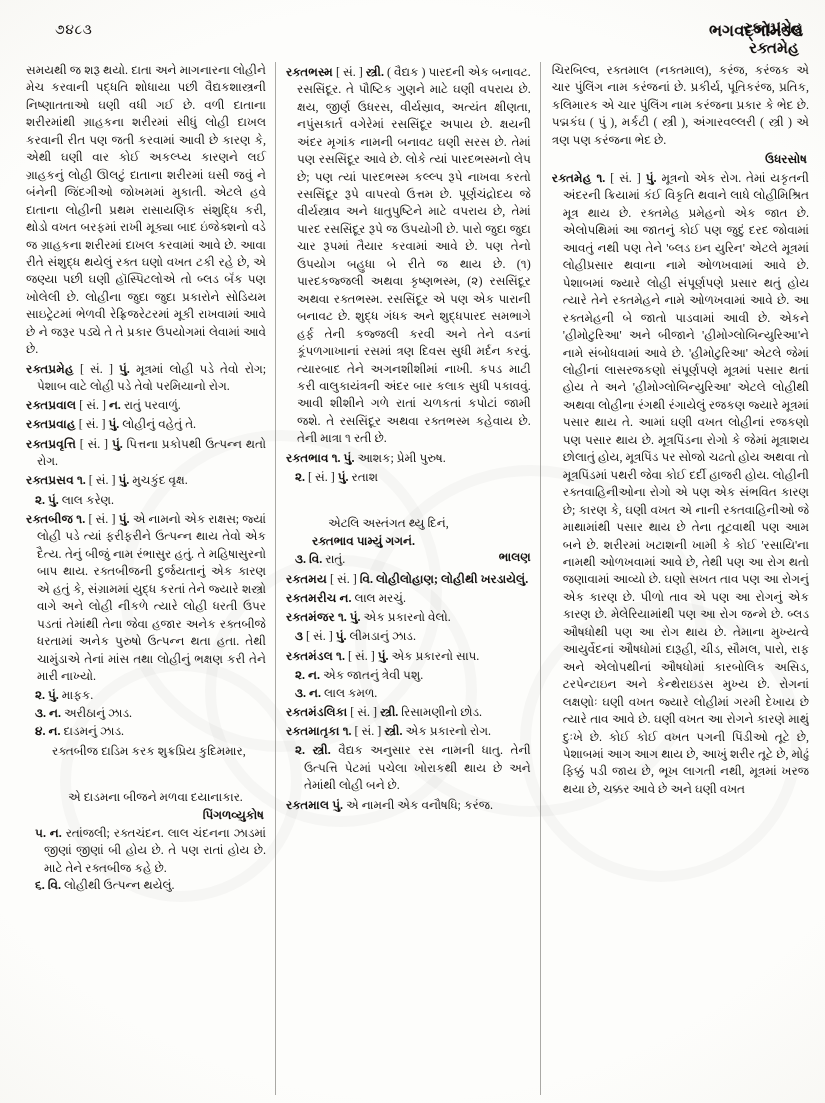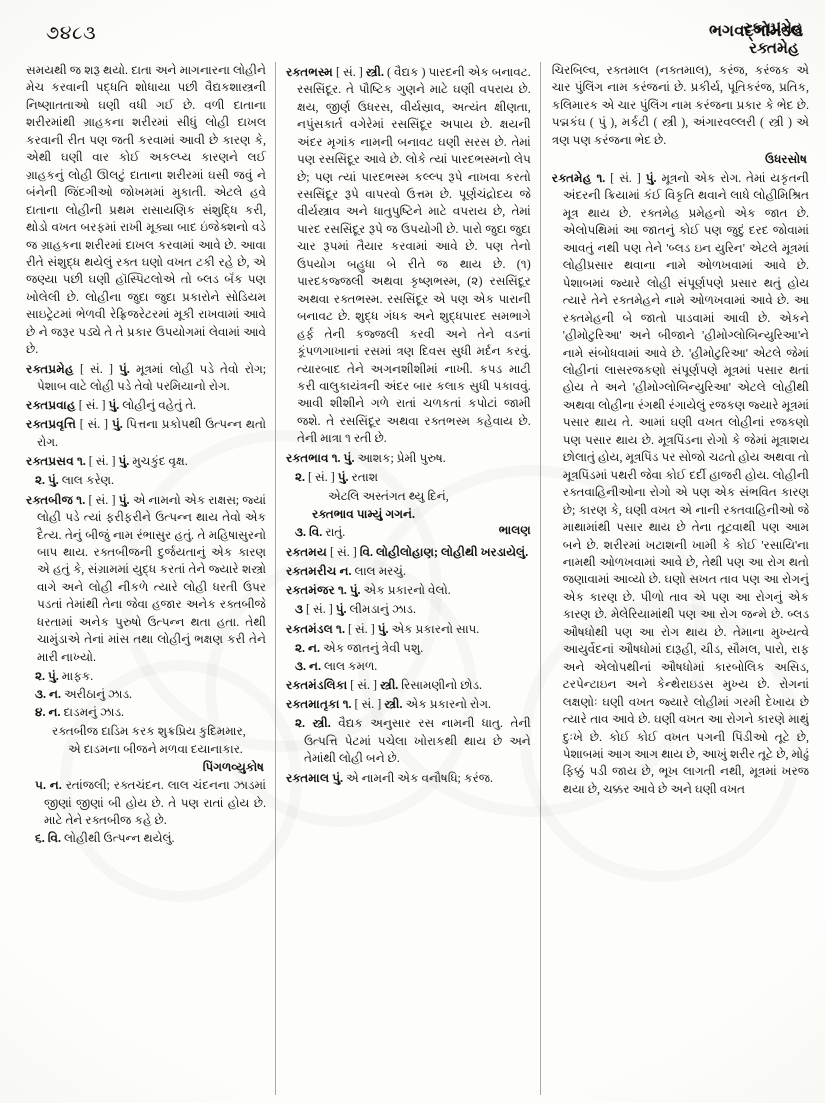--- a/index.html
+++ b/index.html
@@ -40,23 +40,23 @@
   
   .header {
     position: absolute;
     left: 28px;
     right: 22px;
     top: 16px;
     height: 48px;
   }
   .folio {
     position: absolute;
-    left: 18px;
+    left: 27px;
     top: 6px;
-    font-size: 19px;
+    font-size: 14px;
     letter-spacing: 0.5px;
   }
   .book-title {
     position: absolute;
     left: 0;
     right: 0;
     top: 5px;
     text-align: right;
     font-size: 16.5px;
     font-weight: bold;
@@ -130,21 +130,21 @@
   .dom  { }
   .bold { font-weight: bold; }
 
   
   .verse {
     margin: 1px 0 1px 0;
     padding-left: 26px;
     line-height: 1.5;
   }
   .verse .vline { display: block; }
-  .verse .vline.ind { padding-left: 16px; }
+  .verse .vline.ind { padding-left: 16px; margin-top: 28px; }
   .attrib {
     display: block;
     text-align: right;
     font-weight: bold;
     padding-right: 2px;
   }
   .attrib-inline {
     float: right;
     font-weight: bold;
     margin-top: 16px;
@@ -177,20 +177,21 @@
   </div>
 
   <div class="columns">
 
     <div class="col col-1">
 
       <p class="para cont">સમયથી જ શરૂ થયો. દાતા અને માગનારના લોહીને મેચ કરવાની પદ્ધતિ શોધાયા પછી વૈદ્યકશાસ્ત્રની નિષ્ણાતતાઓ ઘણી વધી ગઈ છે. વળી દાતાના શરીરમાંથી ગ્રાહકના શરીરમાં સીધું લોહી દાખલ કરવાની રીત પણ જતી કરવામાં આવી છે કારણ કે, એથી ઘણી વાર કોઈ અકલ્પ્ય કારણને લઈ ગ્રાહકનું લોહી ઊલટું દાતાના શરીરમાં ઘસી જવું ને બંનેની જિંદગીઓ જોખમમાં મુકાતી. એટલે હવે દાતાના લોહીની પ્રથમ રાસાયણિક સંશુદ્ધિ કરી, થોડો વખત બરફમાં રાખી મૂક્યા બાદ ઇંજેક્શનો વડે જ ગ્રાહકના શરીરમાં દાખલ કરવામાં આવે છે. આવા રીતે સંશુદ્ધ થયેલું રક્ત ઘણો વખત ટકી રહે છે, એ જણ્યા પછી ઘણી હૉસ્પિટલોએ તો બ્લડ બૅંક પણ ખોલેલી છે. લોહીના જુદા જુદા પ્રકારોને સોડિયમ સાઇટ્રેટમાં ભેળવી રેફ્રિજરેટરમાં મૂકી રાખવામાં આવે છે ને જરૂર પડ્યે તે તે પ્રકાર ઉપયોગમાં લેવામાં આવે છે.</p>
 
       <p class="entry"><span class="hw">રક્તપ્રમેહ</span> <span class="brk">[ સં. ]</span> <span class="gram">પું.</span> <span>મૂત્રમાં લોહી પડે તેવો રોગ; પેશાબ વાટે લોહી પડે તેવો પરમિયાનો રોગ.</span></p>
 
+      <p class="entry"><span class="hw">રક્તપ્રવાલ</span> <span class="brk">[ સં. ]</span> <span class="gram">ન.</span> <span>રાતું પરવાળું.</span></p>
 
       <p class="entry"><span class="hw">રક્તપ્રવાહ</span> <span class="brk">[ સં. ]</span> <span class="gram">પું.</span> <span>લોહીનું વહેતું તે.</span></p>
 
       <p class="entry"><span class="hw">રક્તપ્રવૃત્તિ</span> <span class="brk">[ સં. ]</span> <span class="gram">પું.</span> <span>પિત્તના પ્રકોપથી ઉત્પન્ન થતો રોગ.</span></p>
 
       <p class="entry"><span class="hw">રક્તપ્રસવ</span> <span class="num">૧.</span> <span class="brk">[ સં. ]</span> <span class="gram">પું.</span> <span>મુચકુંદ વૃક્ષ.</span></p>
       <p class="sense"><span class="num">૨.</span> <span class="gram">પું.</span> <span>લાલ કરેણ.</span></p>
 
       <p class="entry"><span class="hw">રક્તબીજ</span> <span class="num">૧.</span> <span class="brk">[ સં. ]</span> <span class="gram">પું.</span> <span>એ નામનો એક રાક્ષસ; જ્યાં લોહી પડે ત્યાં ફરીફરીને ઉત્પન્ન થાય તેવો એક દૈત્ય. તેનું બીજું નામ રંભાસુર હતું. તે મહિષાસુરનો બાપ થાય. રક્તબીજની દુર્જયતાનું એક કારણ એ હતું કે, સંગ્રામમાં યુદ્ધ કરતાં તેને જ્યારે શસ્ત્રો વાગે અને લોહી નીકળે ત્યારે લોહી ધરતી ઉપર પડતાં તેમાંથી તેના જેવા હજાર અનેક રક્તબીજે ધરતામાં અનેક પુરુષો ઉત્પન્ન થતા હતા. તેથી ચામુંડાએ તેનાં માંસ તથા લોહીનું ભક્ષણ કરી તેને મારી નાખ્યો.</span></p>
       <p class="sense"><span class="num">૨.</span> <span class="gram">પું.</span> <span>માફક.</span></p>

